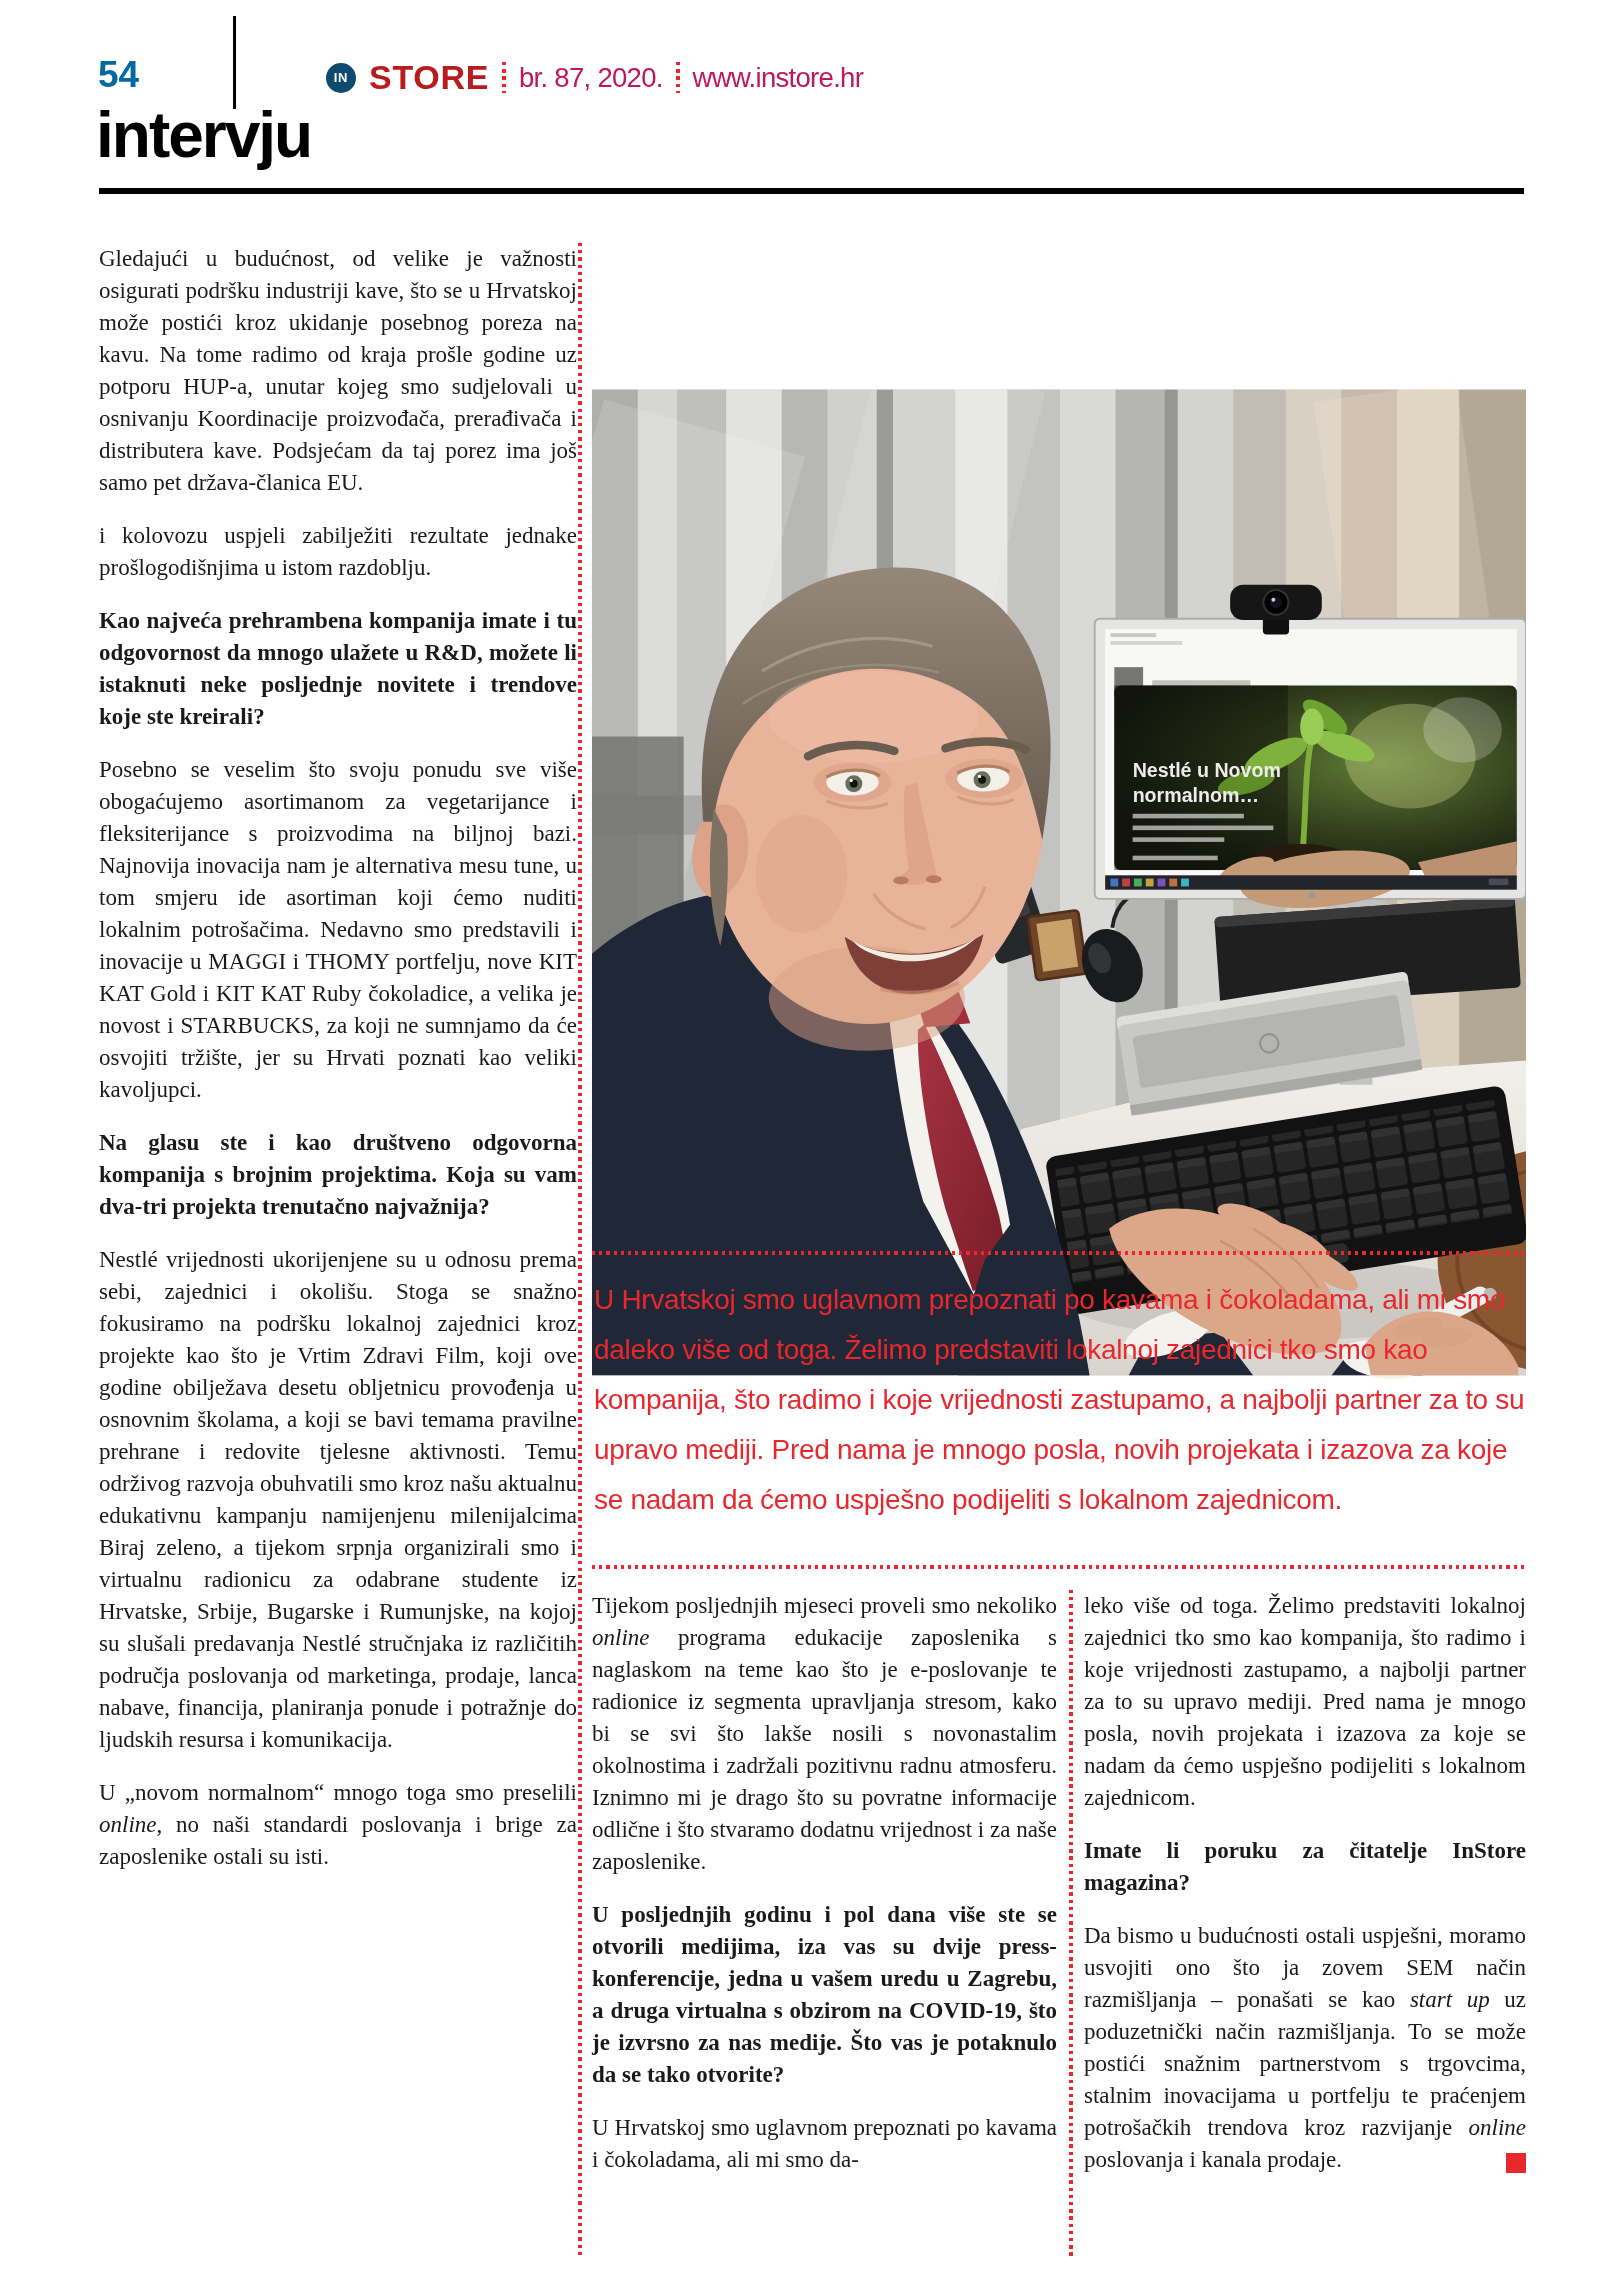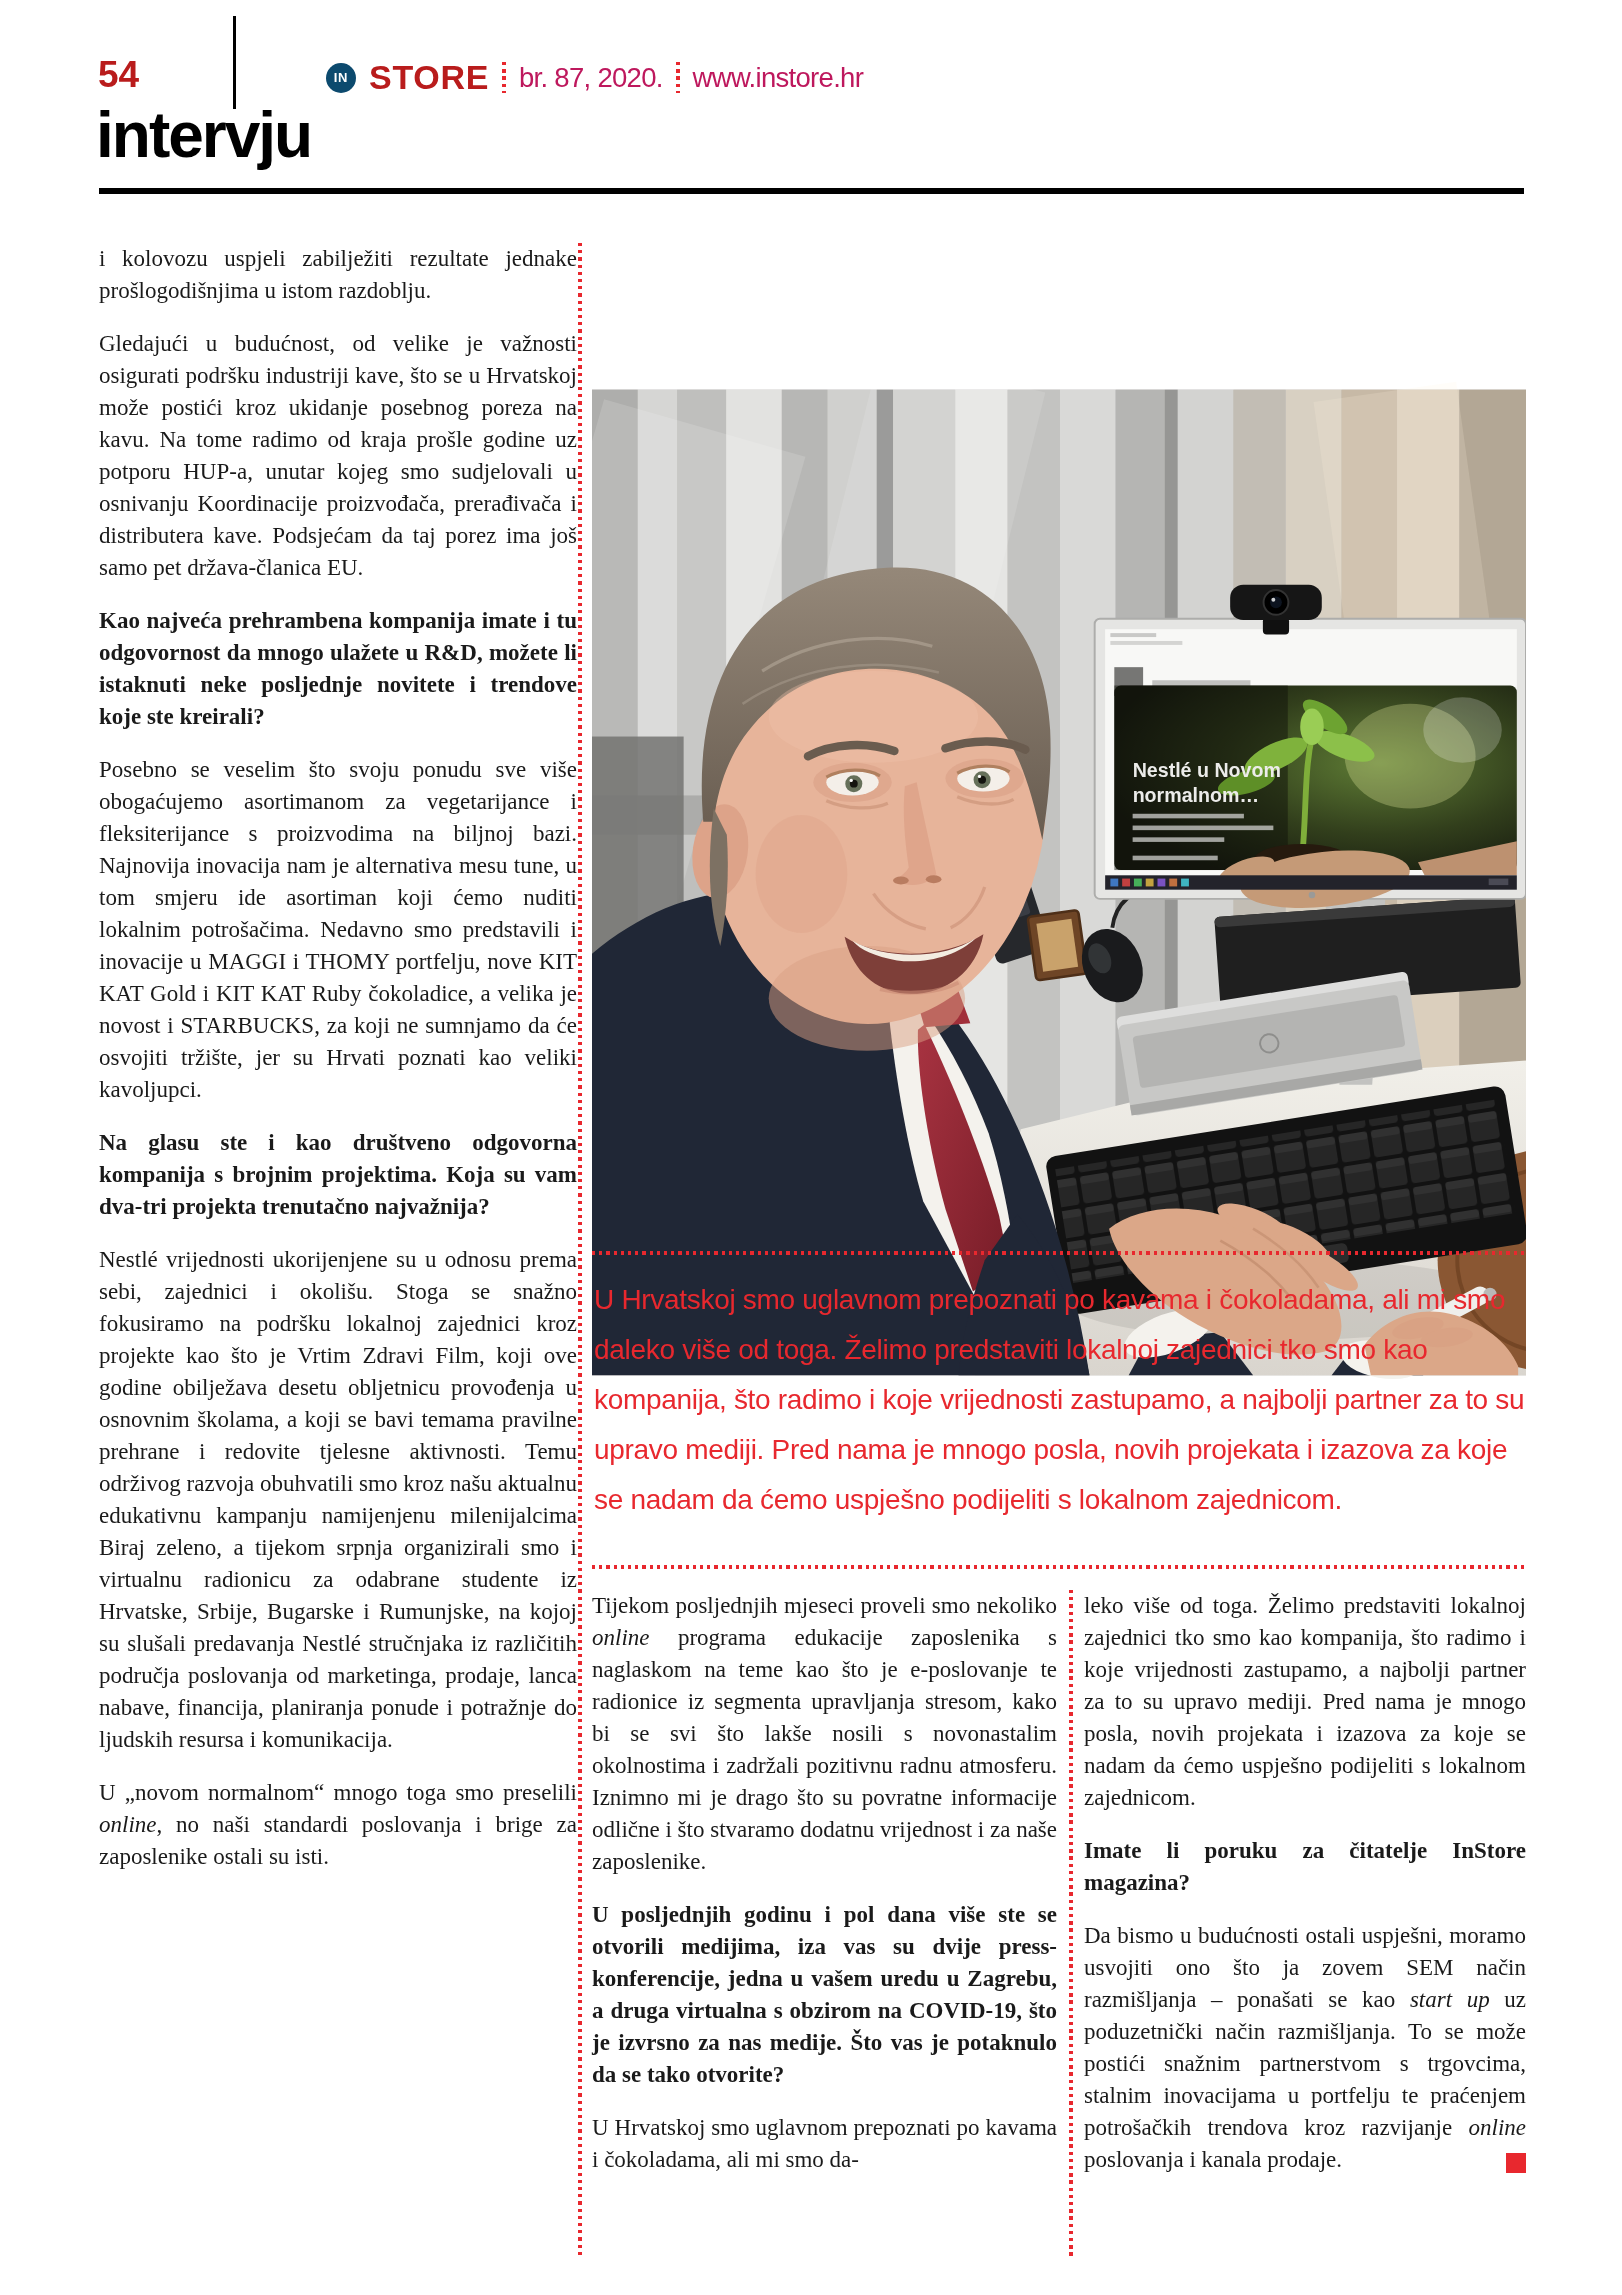--- a/index.html
+++ b/index.html
@@ -1,20 +1,20 @@
 <!DOCTYPE html>
 <html lang="hr" style="font-size:10.5px"><head>
 <meta charset="utf-8">
 <style>
   html,body{margin:0;padding:0;background:#ffffff;}
   .page{position:relative;width:1623px;height:2295px;background:#ffffff;overflow:hidden;
         font-family:"Liberation Serif",serif;color:#1a1a1a;}
   
   .page-num{position:absolute;left:98px;top:56px;font-family:"Liberation Sans",sans-serif;
-            font-weight:bold;font-size:37px;line-height:1;color:#b91c1c;}
+            font-weight:bold;font-size:37px;line-height:1;color:#0369a1;}
   .head-rule-v{position:absolute;left:233px;top:15.7px;width:3.3px;height:93px;background:#000;}
   .logo-row{position:absolute;left:326px;top:58px;height:39px;display:flex;align-items:center;gap:13px;}
   .logo-mark{width:30px;height:30px;border-radius:50%;background:#0c4a6e;color:#fff;display:flex;
              align-items:center;justify-content:center;font-family:"Liberation Sans",sans-serif;
              font-weight:bold;font-size:13px;letter-spacing:0.7px;}
   .logo-text{font-family:"Liberation Sans",sans-serif;font-weight:bold;font-size:34px;
              letter-spacing:0.7px;color:#b91c1c;}
   .dot-sep{width:3.9px;height:31px;background-image:repeating-linear-gradient(to bottom,#e8282e 0 3.3px,transparent 3.3px 7.2px);}
   .logo-issue,.logo-web{font-family:"Liberation Sans",sans-serif;font-size:27.5px;color:#be185d;letter-spacing:-0.7px;}
   .section-title{position:absolute;left:96px;top:103px;margin:0;font-family:"Liberation Sans",sans-serif;
@@ -59,22 +59,22 @@
     <div class="dot-sep"></div>
     <div class="logo-web">www.instore.hr</div>
   </div>
   <h1 class="section-title">intervju</h1>
   <div class="title-rule"></div>
 
   <div class="dot-v dot-v1"></div>
   <div class="dot-v dot-v2"></div>
 
   <div class="col col-left">
+    <p class="body-p">Gledajući u budućnost, od velike je važnosti osigurati podršku industriji kave, što se u Hrvatskoj može postići kroz ukidanje posebnog poreza na kavu. Na tome radimo od kraja prošle godine uz potporu HUP-a, unutar kojeg smo sudjelovali u osnivanju Koordinacije proizvođača, prerađivača i distributera kave. Podsjećam da taj porez ima još samo pet država-članica EU.</p>
     <p class="body-p">i kolovozu uspjeli zabilježiti rezultate jednake prošlogodišnjima u istom razdoblju.</p>
-    <p class="body-p">Gledajući u budućnost, od velike je važnosti osigurati podršku industriji kave, što se u Hrvatskoj može postići kroz ukidanje posebnog poreza na kavu. Na tome radimo od kraja prošle godine uz potporu HUP-a, unutar kojeg smo sudjelovali u osnivanju Koordinacije proizvođača, prerađivača i distributera kave. Podsjećam da taj porez ima još samo pet država-članica EU.</p>
     <p class="body-p q">Kao najveća prehrambena kompanija imate i tu odgovornost da mnogo ulažete u R&amp;D, možete li istaknuti neke posljednje novitete i trendove koje ste kreirali?</p>
     <p class="body-p">Posebno se veselim što svoju ponudu sve više obogaćujemo asortimanom za vegetarijance i fleksiterijance s proizvodima na biljnoj bazi. Najnovija inovacija nam je alternativa mesu tune, u tom smjeru ide asortiman koji ćemo nuditi lokalnim potrošačima. Nedavno smo predstavili i inovacije u MAGGI i THOMY portfelju, nove KIT KAT Gold i KIT KAT Ruby čokoladice, a velika je novost i STARBUCKS, za koji ne sumnjamo da će osvojiti tržište, jer su Hrvati poznati kao veliki kavoljupci.</p>
     <p class="body-p q">Na glasu ste i kao društveno odgovorna kompanija s brojnim projektima. Koja su vam dva-tri projekta trenutačno najvažnija?</p>
     <p class="body-p">Nestlé vrijednosti ukorijenjene su u odnosu prema sebi, zajednici i okolišu. Stoga se snažno fokusiramo na podršku lokalnoj zajednici kroz projekte kao što je Vrtim Zdravi Film, koji ove godine obilježava desetu obljetnicu provođenja u osnovnim školama, a koji se bavi temama pravilne prehrane i redovite tjelesne aktivnosti. Temu održivog razvoja obuhvatili smo kroz našu aktualnu edukativnu kampanju namijenjenu milenijalcima Biraj zeleno, a tijekom srpnja organizirali smo i virtualnu radionicu za odabrane studente iz Hrvatske, Srbije, Bugarske i Rumunjske, na kojoj su slušali predavanja Nestlé stručnjaka iz različitih područja poslovanja od marketinga, prodaje, lanca nabave, financija, planiranja ponude i potražnje do ljudskih resursa i komunikacija.</p>
     <p class="body-p"><span>U „novom normalnom“ mnogo toga smo preselili </span><em>online</em><span>, no naši standardi poslovanja i brige za zaposlenike ostali su isti.</span></p>
   </div>
 
   <div class="photo">
     <svg viewBox="0 0 1427 1506" xmlns="http://www.w3.org/2000/svg">
       <defs>

